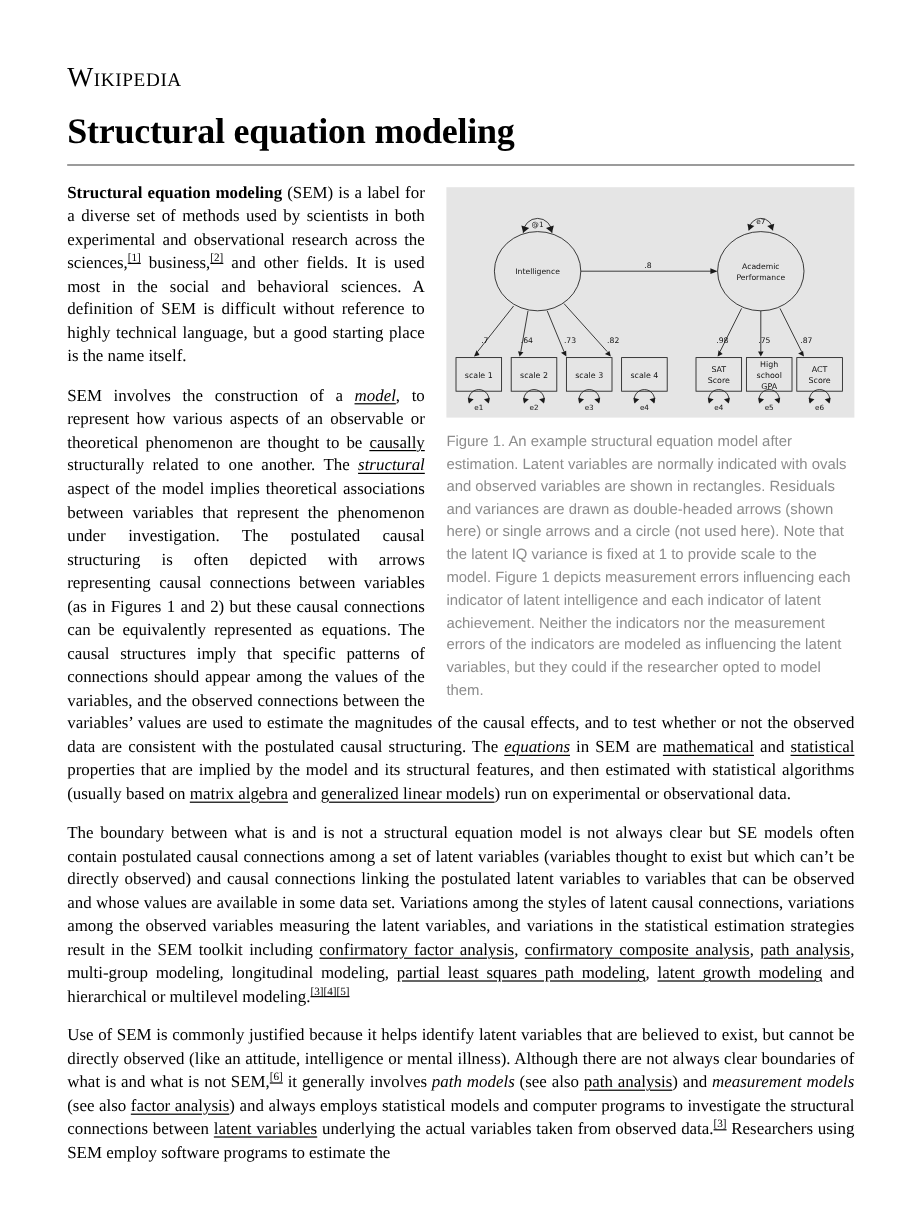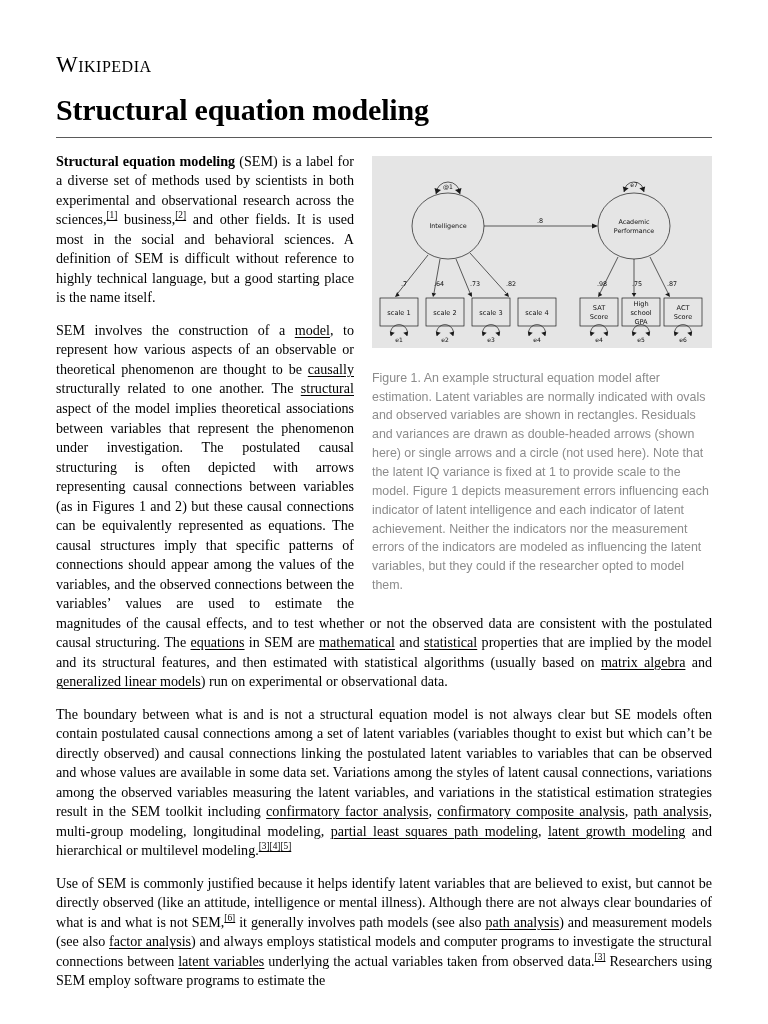--- a/index.html
+++ b/index.html
@@ -57,21 +57,21 @@
     hyphens: none;
   }
   .body-text.last { margin-bottom: 0; }
 
   a.wl {
     color: #000;
     text-decoration: underline;
     text-decoration-thickness: 1px;
     text-underline-offset: 1.5px;
   }
-  .it { }
+  .it { font-style: italic; }
   .bold { font-weight: bold; }
 
   sup.ref {
     font-size: 9.3px;
     vertical-align: super;
     line-height: 0;
   }
   sup.ref a {
     color: #000;
     text-decoration: underline;
@@ -88,21 +88,21 @@
     width: 340px;
     height: 192px;
     background: #e5e5e5;
     position: relative;
   }
   .figure-caption {
     font-family: "Liberation Sans", sans-serif;
     font-size: 12.4px;
     line-height: 1.52;
     color: #8c8c8c;
-    margin-top: 21px;
+    margin-top: 11px;
   }
 
   svg.sem { display: block; }
   svg.sem text {
     font-family: "DejaVu Sans", sans-serif;
     fill: #111;
   }
   .n-node { font-size: 6.1px; }
   .n-oval { font-size: 6.4px; }
   .n-box  { font-size: 6.6px; }

